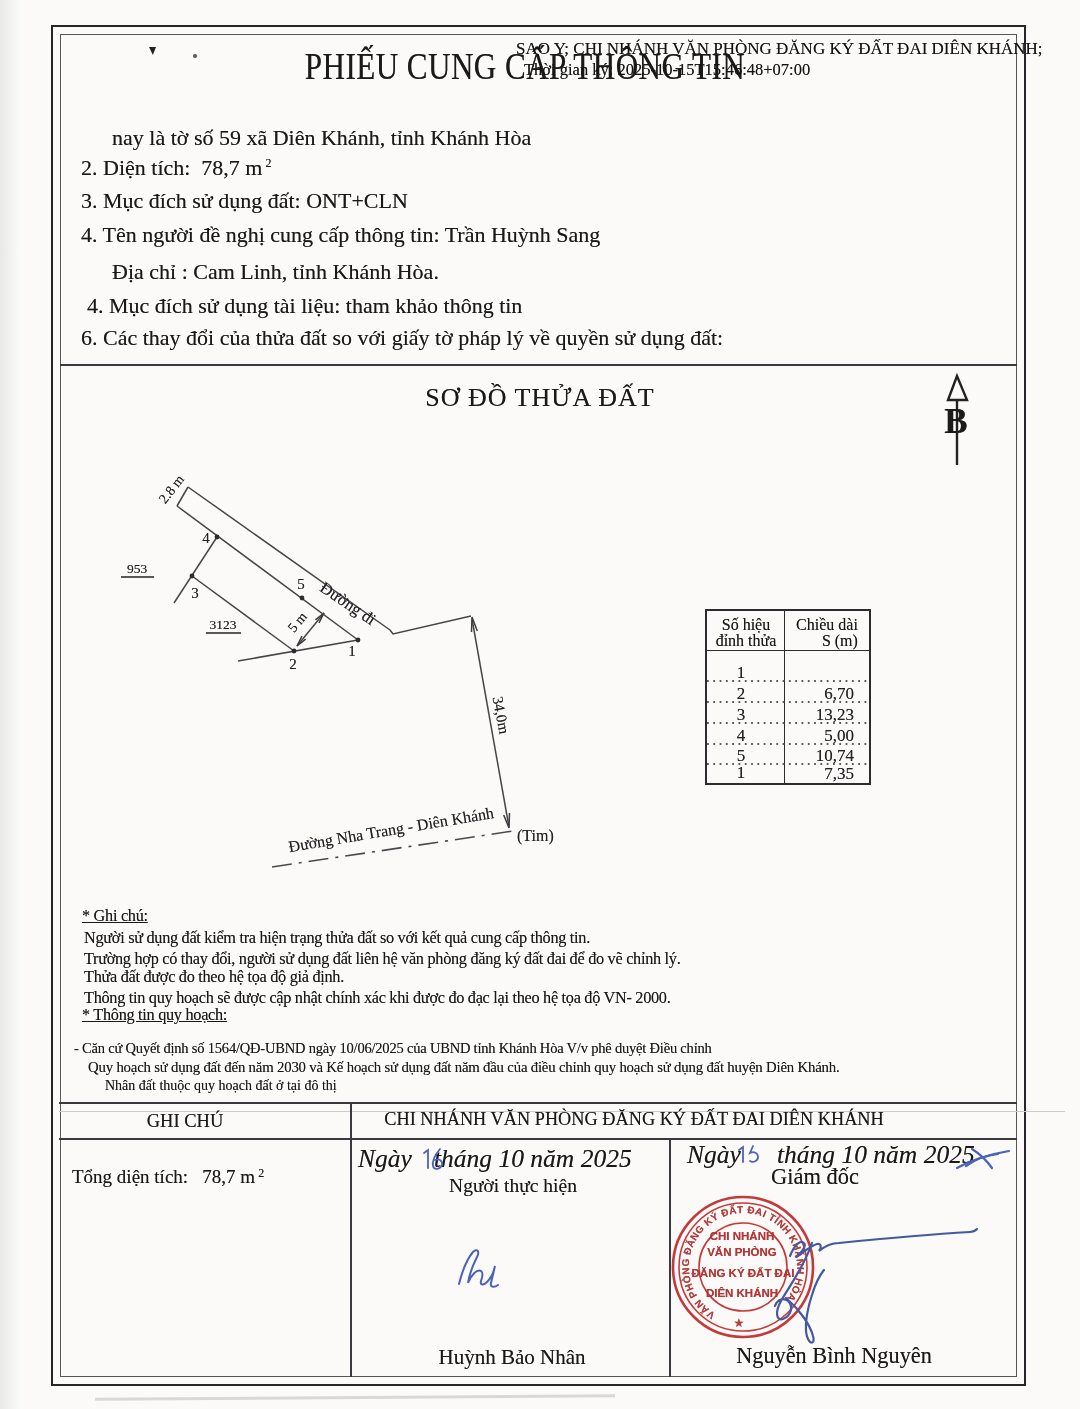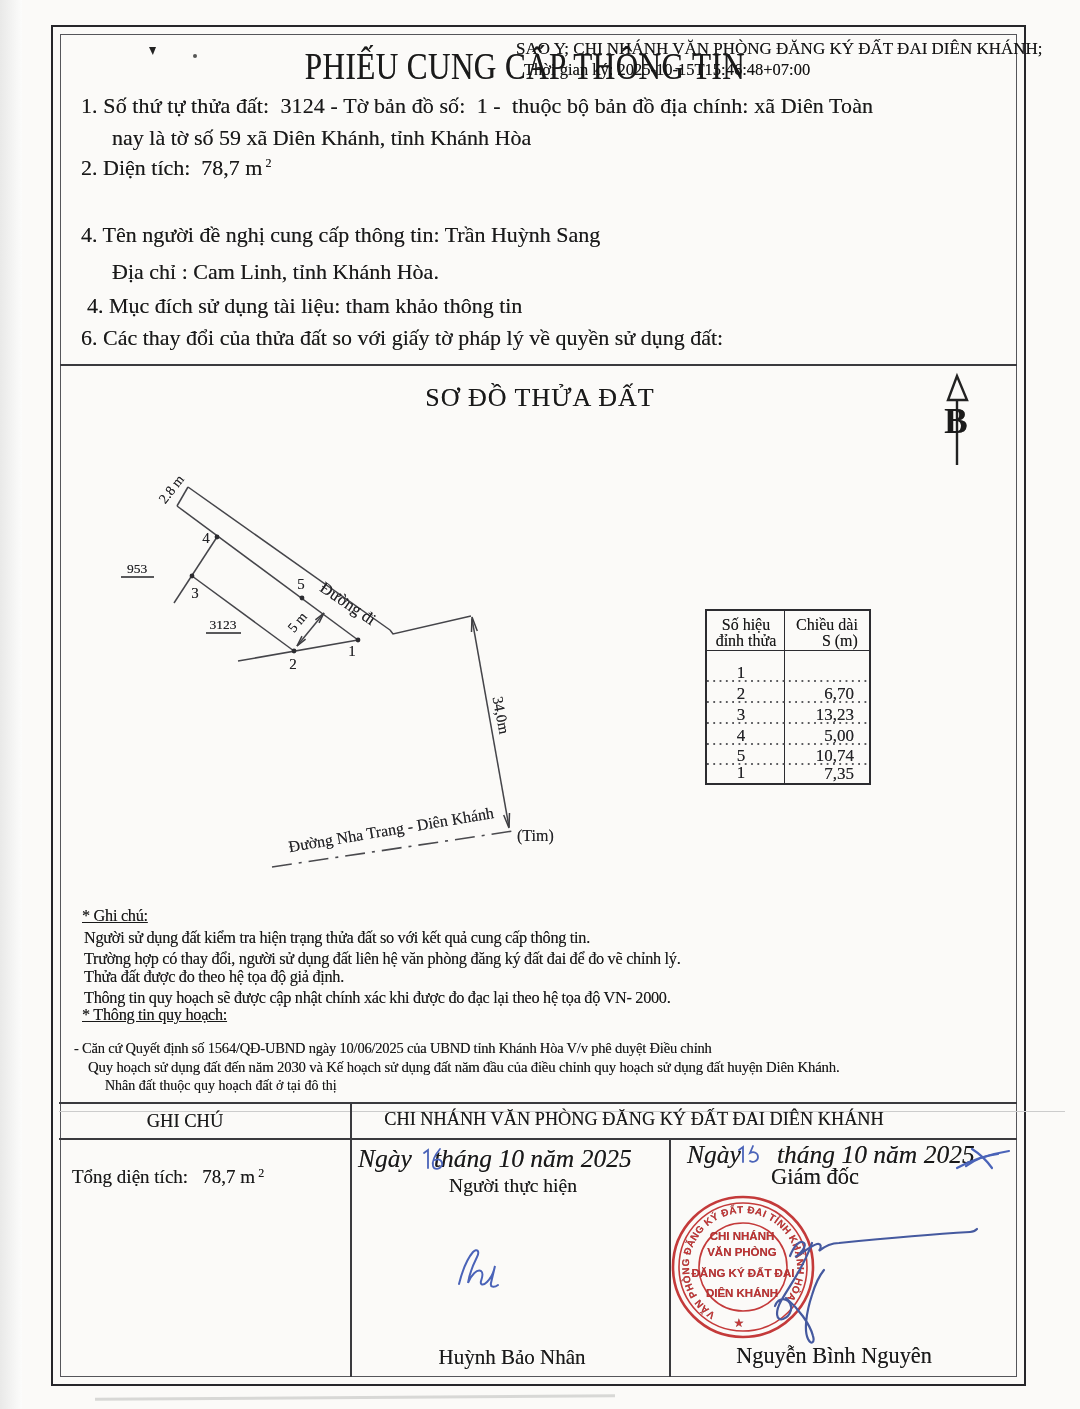--- a/index.html
+++ b/index.html
@@ -16,26 +16,26 @@
 <div class="abs" style="left:149px;top:47px;width:7px;height:8px;background:#222;clip-path:polygon(0 0,100% 0,55% 100%)"></div>
 
 <div class="abs" style="left:193px;top:54px;width:4px;height:4px;background:#555;border-radius:50%"></div>
 
 <div id="title" class="abs" style="left:525px;top:47px;transform:translate(-50%,0) scaleX(0.82);font-size:38px;letter-spacing:0.5px;color:#1a1a1a">PHIẾU CUNG CẤP THÔNG TIN</div>
 
 <div id="ov1" class="abs" style="left:516px;top:40px;font-size:17px;color:#141414">SAO Y; CHI NHÁNH VĂN PHÒNG ĐĂNG KÝ ĐẤT ĐAI DIÊN KHÁNH;</div>
 
 <div id="ov2" class="abs" style="left:524px;top:62px;font-size:16.5px;color:#141414">Thời gian ký: 2025-10-15T15:46:48+07:00</div>
 
-<div id="l1" class="abs" style="left:81px;top:95px;font-size:22px;letter-spacing:0.1px">1. Số thứ tự thửa đất:&nbsp; 3124 - Tờ bản đồ số:&nbsp; 1 -&nbsp; thuộc bộ bản đồ địa chính: xã Diên Toàn</div>
 
 <div id="l2" class="abs" style="left:112px;top:127px;font-size:22px">nay là tờ số 59 xã Diên Khánh, tỉnh Khánh Hòa</div>
 
 <div id="l3" class="abs" style="left:81px;top:157px;font-size:22px">2. Diện tích:&nbsp; 78,7 m<span style="font-size:12px;vertical-align:8px">&nbsp;2</span></div>
 
+<div id="l4" class="abs" style="left:81px;top:190px;font-size:22px">3. Mục đích sử dụng đất: ONT+CLN</div>
 
 <div id="l5" class="abs" style="left:81px;top:224px;font-size:22px">4. Tên người đề nghị cung cấp thông tin: Trần Huỳnh Sang</div>
 
 <div id="l6" class="abs" style="left:112px;top:261px;font-size:22px">Địa chỉ : Cam Linh, tỉnh Khánh Hòa.</div>
 
 <div id="l7" class="abs" style="left:87px;top:295px;font-size:22px">4. Mục đích sử dụng tài liệu: tham khảo thông tin</div>
 
 <div id="l8" class="abs" style="left:81px;top:327px;font-size:22px">6. Các thay đổi của thửa đất so với giấy tờ pháp lý về quyền sử dụng đất:</div>
 
 <div class="abs" style="left:60px;top:364px;width:957px;height:2px;background:#3a3a3e"></div>

